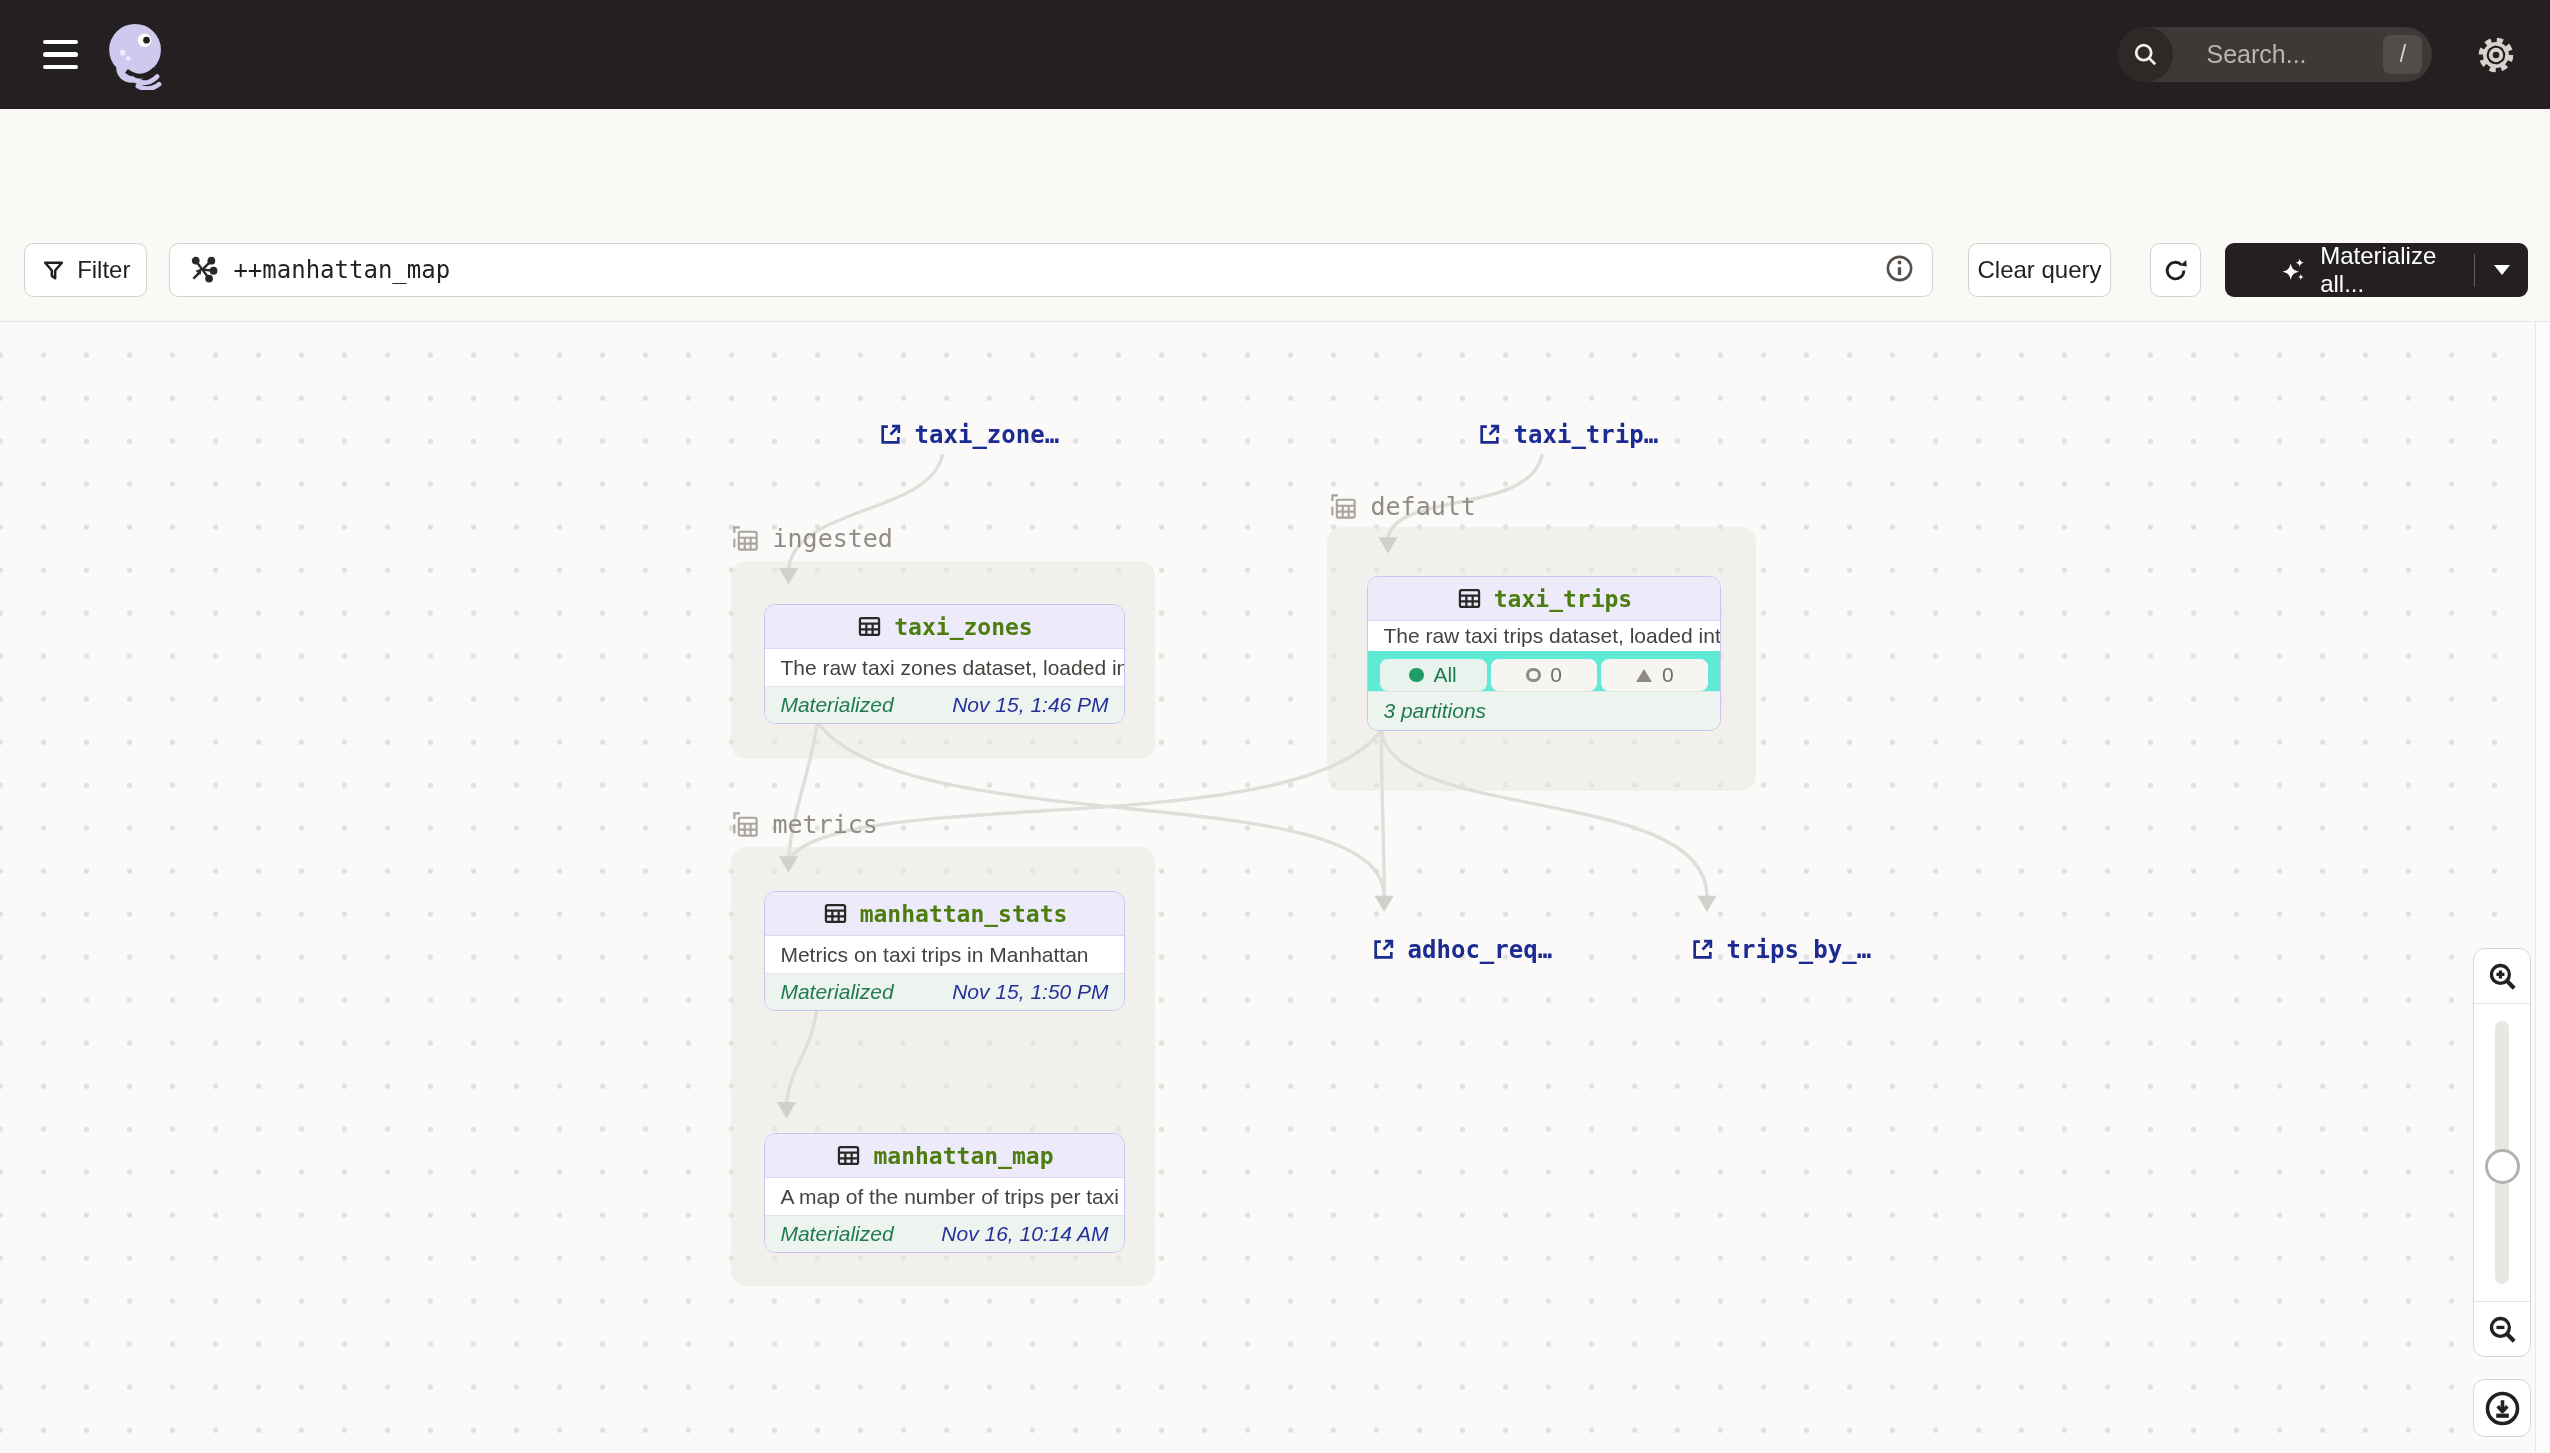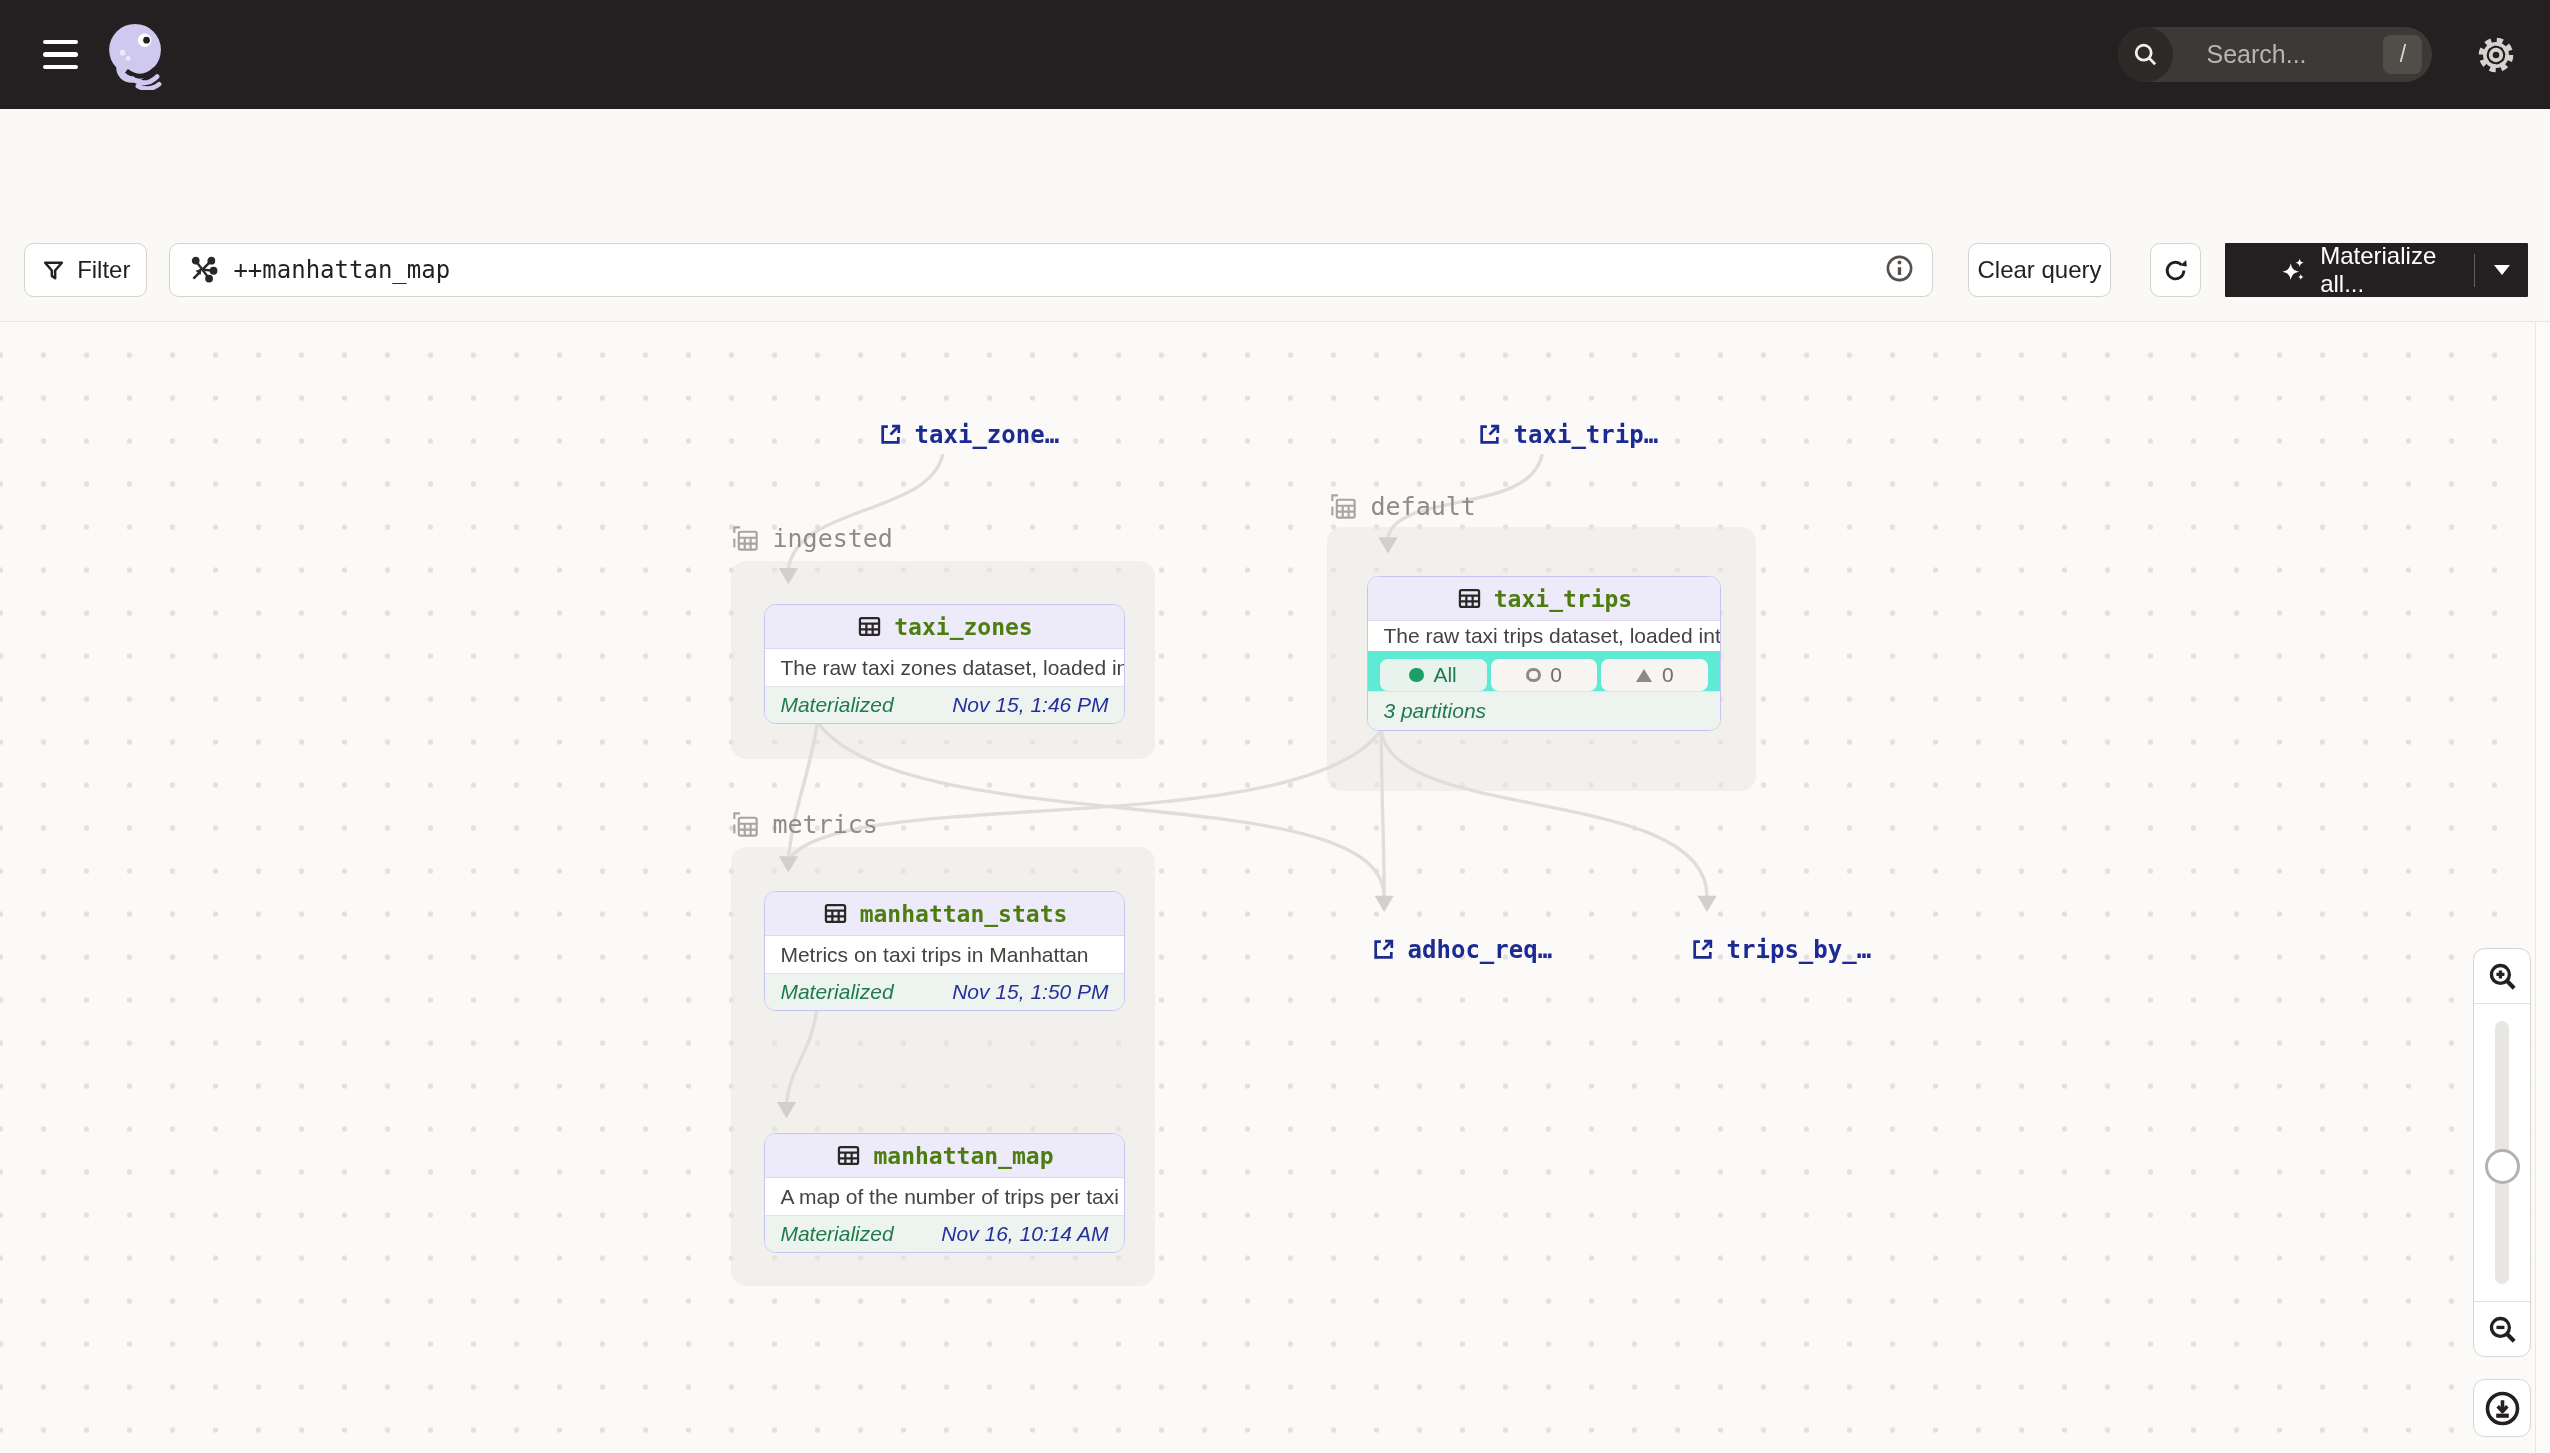--- a/index.html
+++ b/index.html
@@ -41,21 +41,21 @@
   .filter-btn { position:absolute; left:24px; top:16.4px; width:123px; height:54px; }
   .querybox { position:absolute; left:169px; top:16.4px; width:1764px; height:54px; background:#FFFFFF;
               border:1.4px solid #D5D2CF; border-radius:9.6px; display:flex; align-items:center; }
   .querybox .qicon { margin-left:19px; flex:0 0 auto; }
   .querybox input { flex:1; border:none; outline:none; font-family:"DejaVu Sans Mono", monospace;
                     font-size:24px; color:#231F20; padding-left:15.4px; background:transparent; }
   .querybox .iicon { margin-right:17.3px; flex:0 0 auto; cursor:pointer; }
   .clear-btn { position:absolute; left:1968px; top:16.4px; width:143px; height:54px; }
   .refresh-btn { position:absolute; left:2150px; top:16.4px; width:51px; height:54px; }
   .mat-btn { position:absolute; left:2225px; top:16.4px; width:303px; height:54px; background:#242021;
-             border-radius:1px; display:flex; align-items:center; color:#FFFFFF; cursor:pointer;padding-left:36px; }
+             border-radius:9px; display:flex; align-items:center; color:#FFFFFF; cursor:pointer;padding-left:36px; }
   .mat-main { flex:1; display:flex; align-items:center; gap:11.6px; padding-left:19px; font-size:24px; }
   .mat-caret { width:54px; height:33px; border-left:1.4px solid rgba(255,255,255,0.28); display:flex;
                align-items:center; justify-content:center; }
   .caret-down { width:0; height:0; border-left:8.7px solid transparent; border-right:8.7px solid transparent;
                 border-top:10.6px solid #FFFFFF; }
 
   
   .canvas { position:absolute; left:0; top:321px; width:2535px; height:1133px; background:#FBFAF8;
             border-top:1px solid #E8E6E3; overflow:hidden;
             background-image:radial-gradient(circle, #E3E1DE 2.5px, transparent 3.1px);

